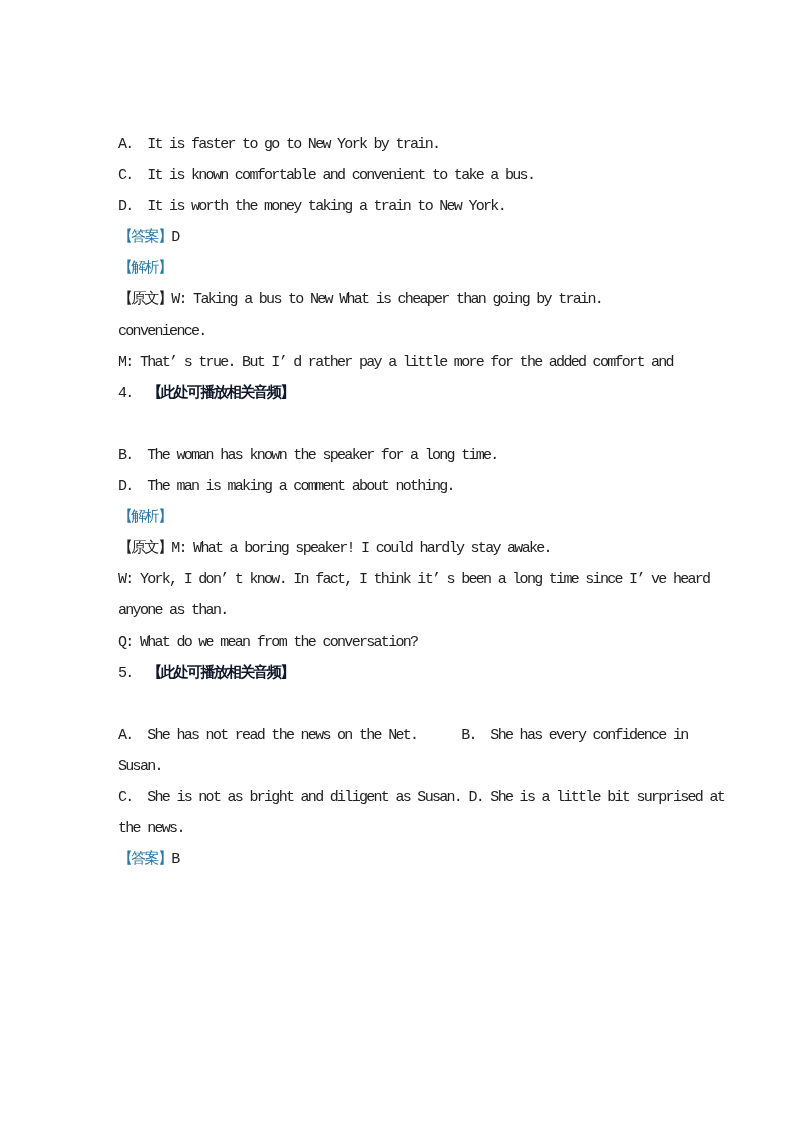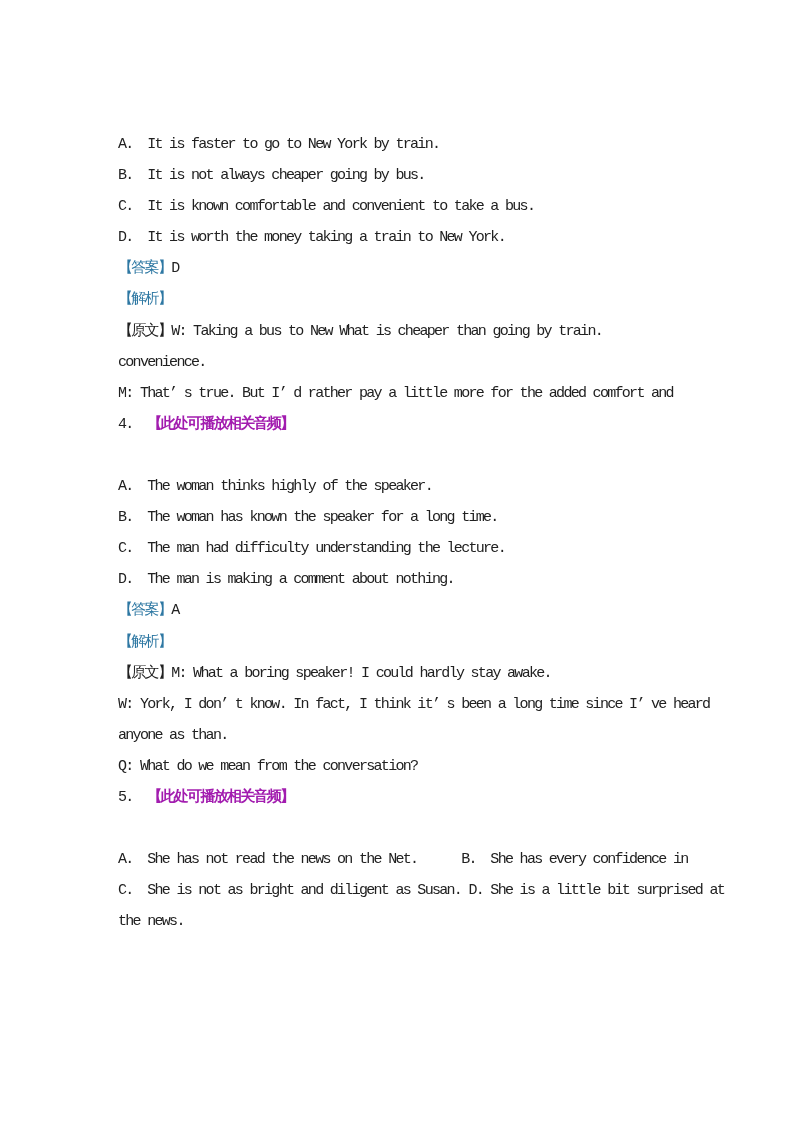--- a/index.html
+++ b/index.html
@@ -20,47 +20,45 @@
     color: #212121;
     letter-spacing: -1.7px;
   }
   .line {
     height: 31.1px;
     line-height: 31.1px;
     white-space: pre;
   }
   .seg.plain  { color: #212121; }
   .seg.blue   { color: #2e78a3; margin-top: 18px; }
-  .seg.bold   { color: #a21caf; font-weight: bold; }
+  .seg.bold   { color: #0f172a; font-weight: bold; }
 </style>
 </head>
 <body>
 
 <div class="page">
   <div>
       <div class="line"><span class="seg plain">A.  It is faster to go to New York by train.</span></div>
-      <div class="line"><span class="seg plain">B.  It is not always cheaper going by bus.</span></div>
       <div class="line"><span class="seg plain">C.  It is known comfortable and convenient to take a bus.</span></div>
       <div class="line"><span class="seg plain">D.  It is worth the money taking a train to New York.</span></div>
       <div class="line"><span class="seg blue">【答案】</span><span class="seg plain">D</span></div>
       <div class="line"><span class="seg blue">【解析】</span></div>
       <div class="line"><span class="seg plain">【原文】</span><span class="seg plain">W: Taking a bus to New What is cheaper than going by train.</span></div>
       <div class="line"><span class="seg plain">convenience.</span></div>
       <div class="line"><span class="seg plain">M: That’ s true. But I’ d rather pay a little more for the added comfort and</span></div>
       <div class="line"><span class="seg plain">4.  </span><span class="seg bold">【此处可播放相关音频】</span></div>
       <div class="line">&nbsp;</div>
-      <div class="line"><span class="seg plain">A.  The woman thinks highly of the speaker.</span></div>
       <div class="line"><span class="seg plain">B.  The woman has known the speaker for a long time.</span></div>
-      <div class="line"><span class="seg plain">C.  The man had difficulty understanding the lecture.</span></div>
       <div class="line"><span class="seg plain">D.  The man is making a comment about nothing.</span></div>
-      <div class="line"><span class="seg blue">【答案】</span><span class="seg plain">A</span></div>
       <div class="line"><span class="seg blue">【解析】</span></div>
       <div class="line"><span class="seg plain">【原文】</span><span class="seg plain">M: What a boring speaker! I could hardly stay awake.</span></div>
       <div class="line"><span class="seg plain">W: York, I don’ t know. In fact, I think it’ s been a long time since I’ ve heard</span></div>
       <div class="line"><span class="seg plain">anyone as than.</span></div>
       <div class="line"><span class="seg plain">Q: What do we mean from the conversation?</span></div>
       <div class="line"><span class="seg plain">5.  </span><span class="seg bold">【此处可播放相关音频】</span></div>
       <div class="line">&nbsp;</div>
       <div class="line"><span class="seg plain">A.  She has not read the news on the Net.      B.  She has every confidence in</span></div>
+      <div class="line"><span class="seg plain">Susan.</span></div>
       <div class="line"><span class="seg plain">C.  She is not as bright and diligent as Susan. D. She is a little bit surprised at</span></div>
       <div class="line"><span class="seg plain">the news.</span></div>
+      <div class="line"><span class="seg blue">【答案】</span><span class="seg plain">B</span></div>
     </div>
 </div>
 
 </body></html>

